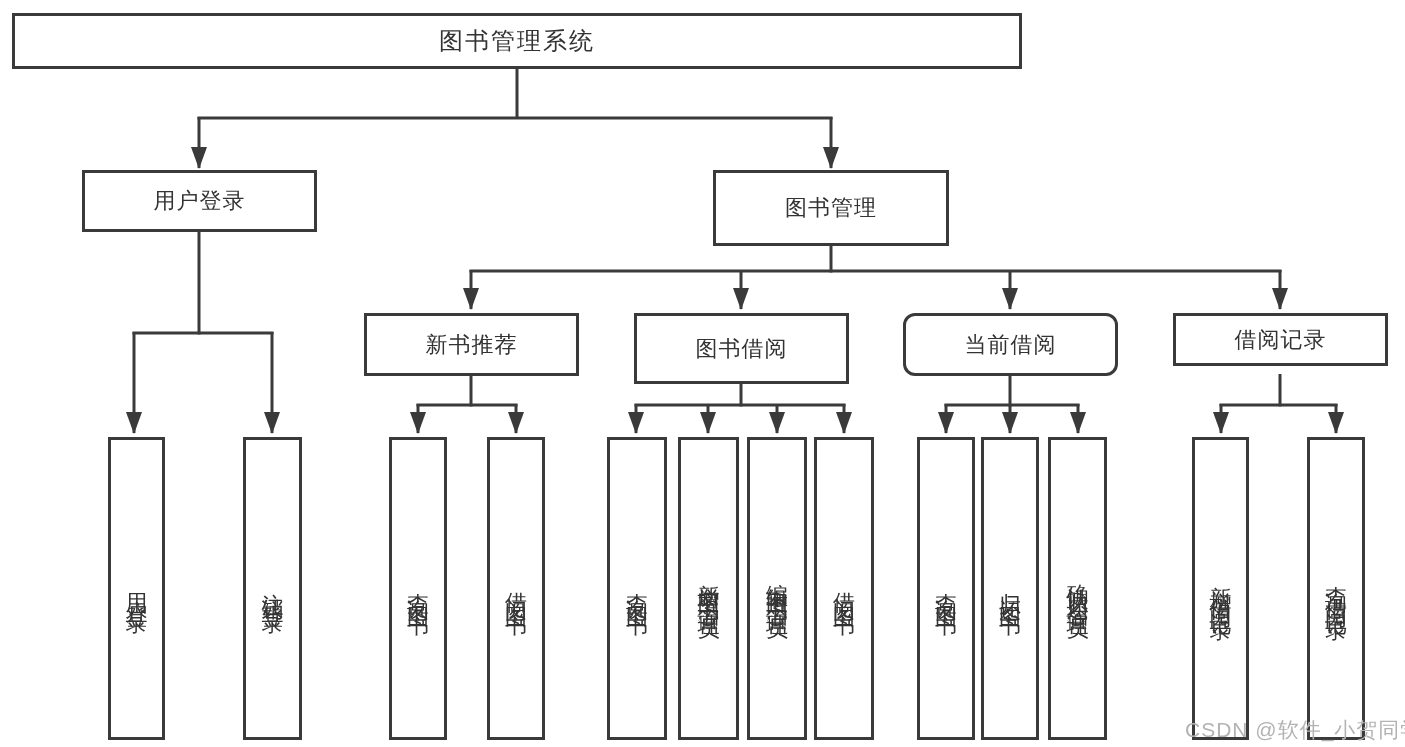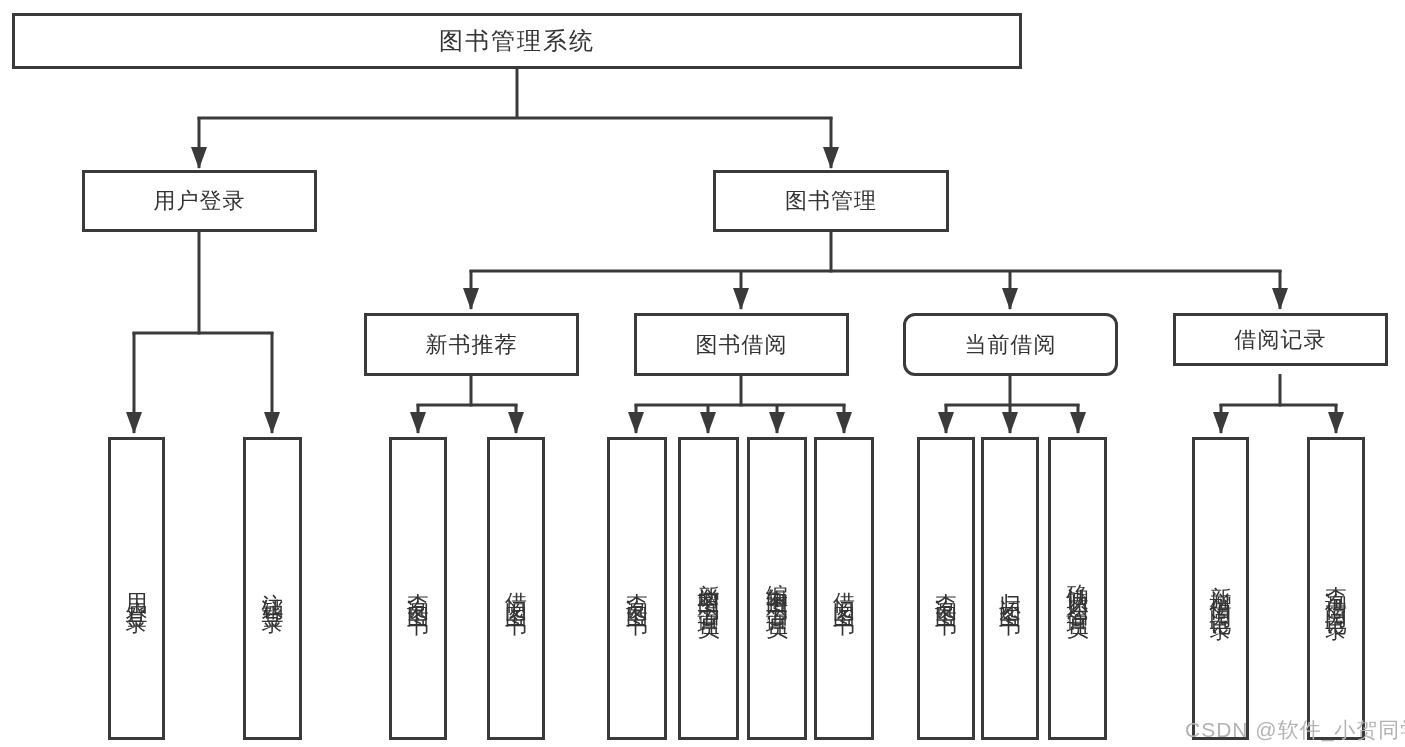--- a/index.html
+++ b/index.html
@@ -93,24 +93,24 @@
       <line x1="1280" y1="374" x2="1280" y2="406.5"></line>
       <line x1="1219.5" y1="405" x2="1337.5" y2="405"></line>
       <line x1="1221" y1="404" x2="1221" y2="433" marker-end="url(#ah)"></line>
       <line x1="1336" y1="404" x2="1336" y2="433" marker-end="url(#ah)"></line>
     </g>
   </svg>
 
   <div class="box rootbox" style="left:12px; top:13px; width:1010px; height:56px;">图书管理系统</div>
 
   <div class="box hbox" style="left:82px; top:170px; width:235px; height:62px;">用户登录</div>
-  <div class="box hbox" style="left:713px; top:170px; width:236px; height:62px;">图书管理</div>
+  <div class="box hbox" style="left:713px; top:170px; width:236px; height:76px;">图书管理</div>
 
   <div class="box hbox" style="left:364px; top:313px; width:215px; height:63px;">新书推荐</div>
-  <div class="box hbox" style="left:634px; top:313px; width:215px; height:63px;">图书借阅</div>
+  <div class="box hbox" style="left:634px; top:313px; width:215px; height:71px;">图书借阅</div>
   <div class="box hbox" style="left:903px; top:313px; width:215px; height:63px;border-radius:12px;">当前借阅</div>
   <div class="box hbox" style="left:1173px; top:313px; width:215px; height:53px;">借阅记录</div>
 
   <div class="box vbox" style="left:108px; top:437px; width:57px; height:303px;">用户登录</div>
   <div class="box vbox" style="left:243px; top:437px; width:59px; height:303px;">注销登录</div>
 
   <div class="box vbox" style="left:389px; top:437px; width:58px; height:303px;">查询图书</div>
   <div class="box vbox" style="left:487px; top:437px; width:58px; height:303px;">借阅图书</div>
 
   <div class="box vbox" style="left:607px; top:437px; width:60px; height:303px;">查询图书</div>

